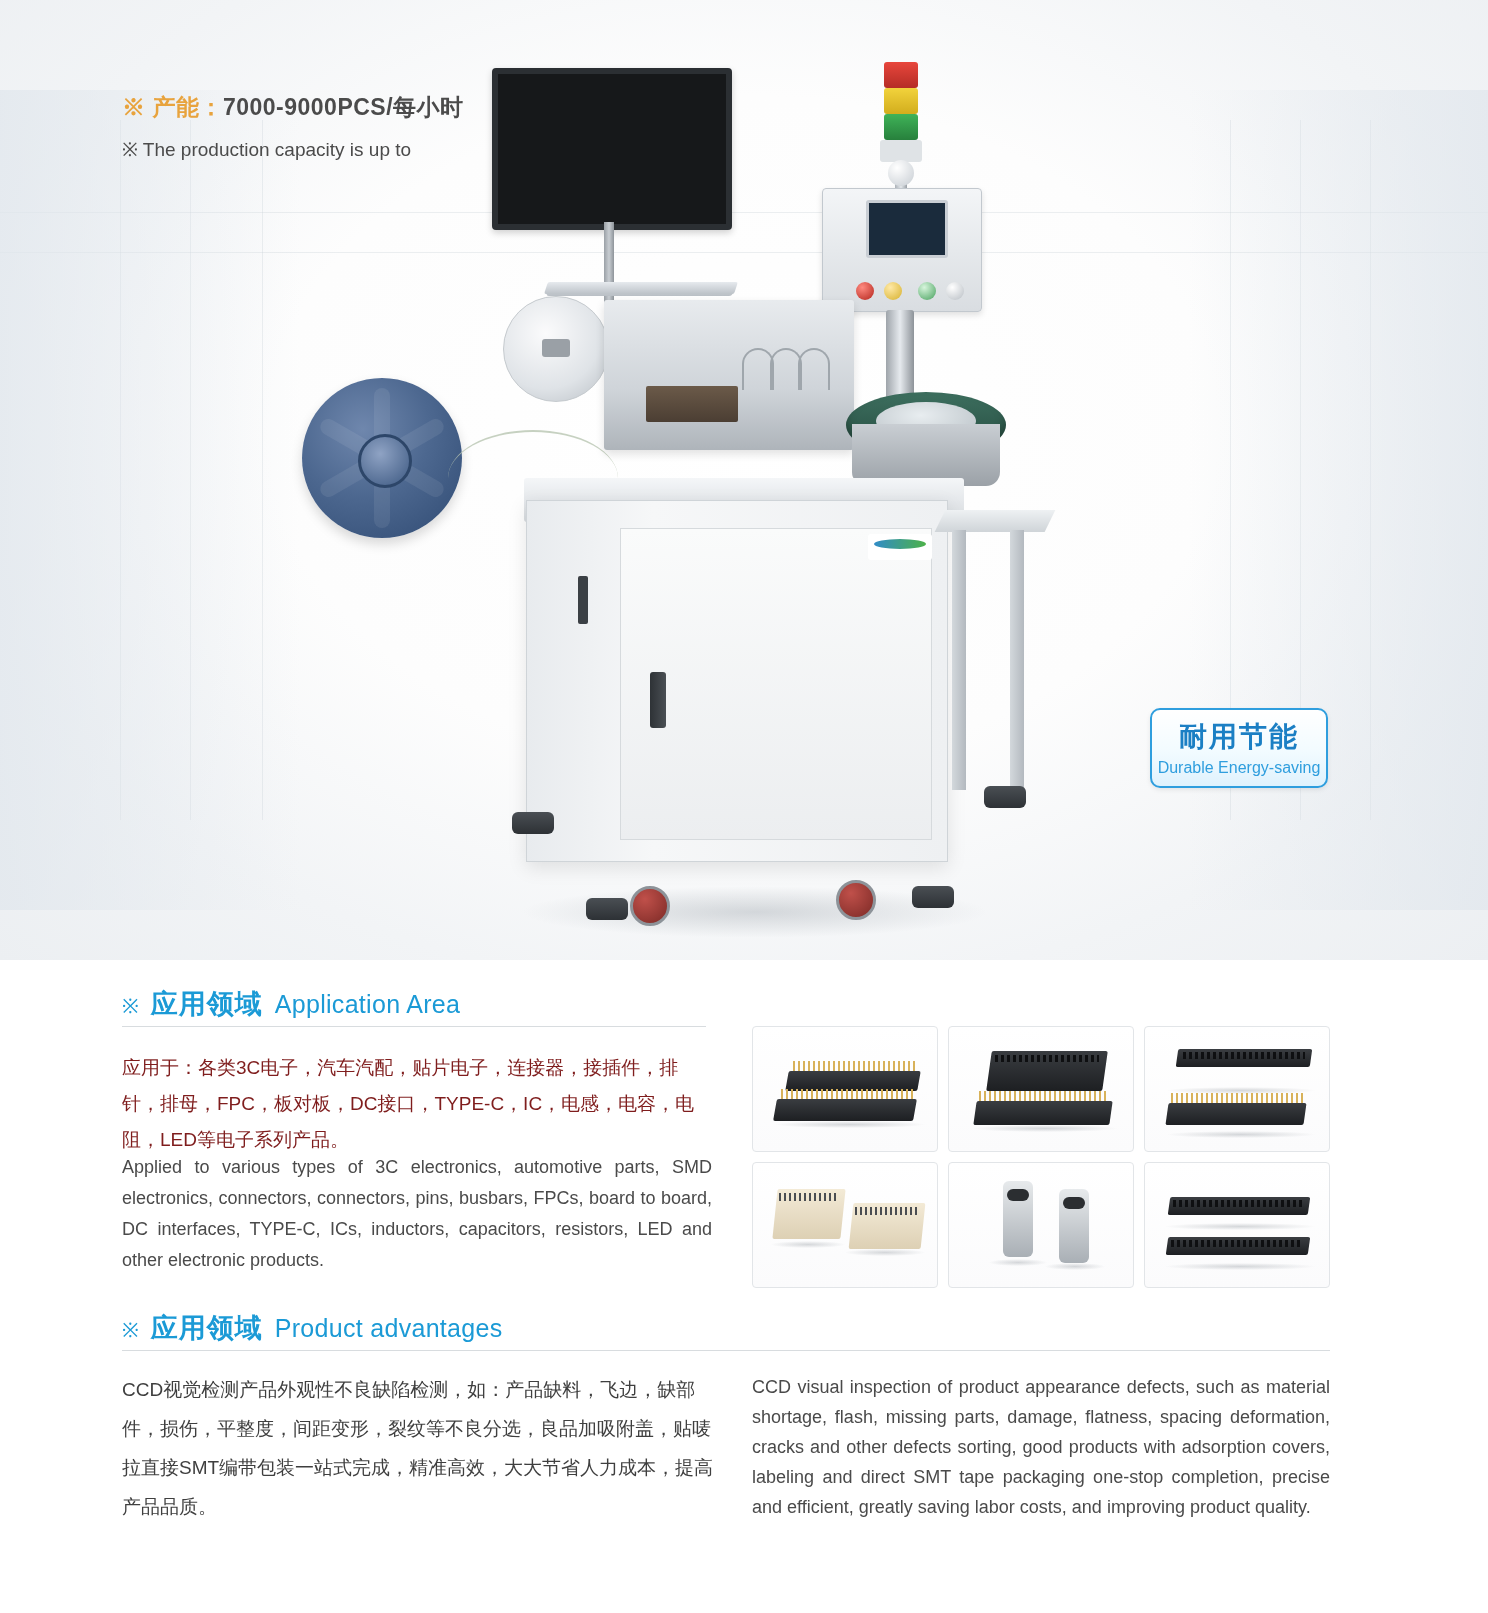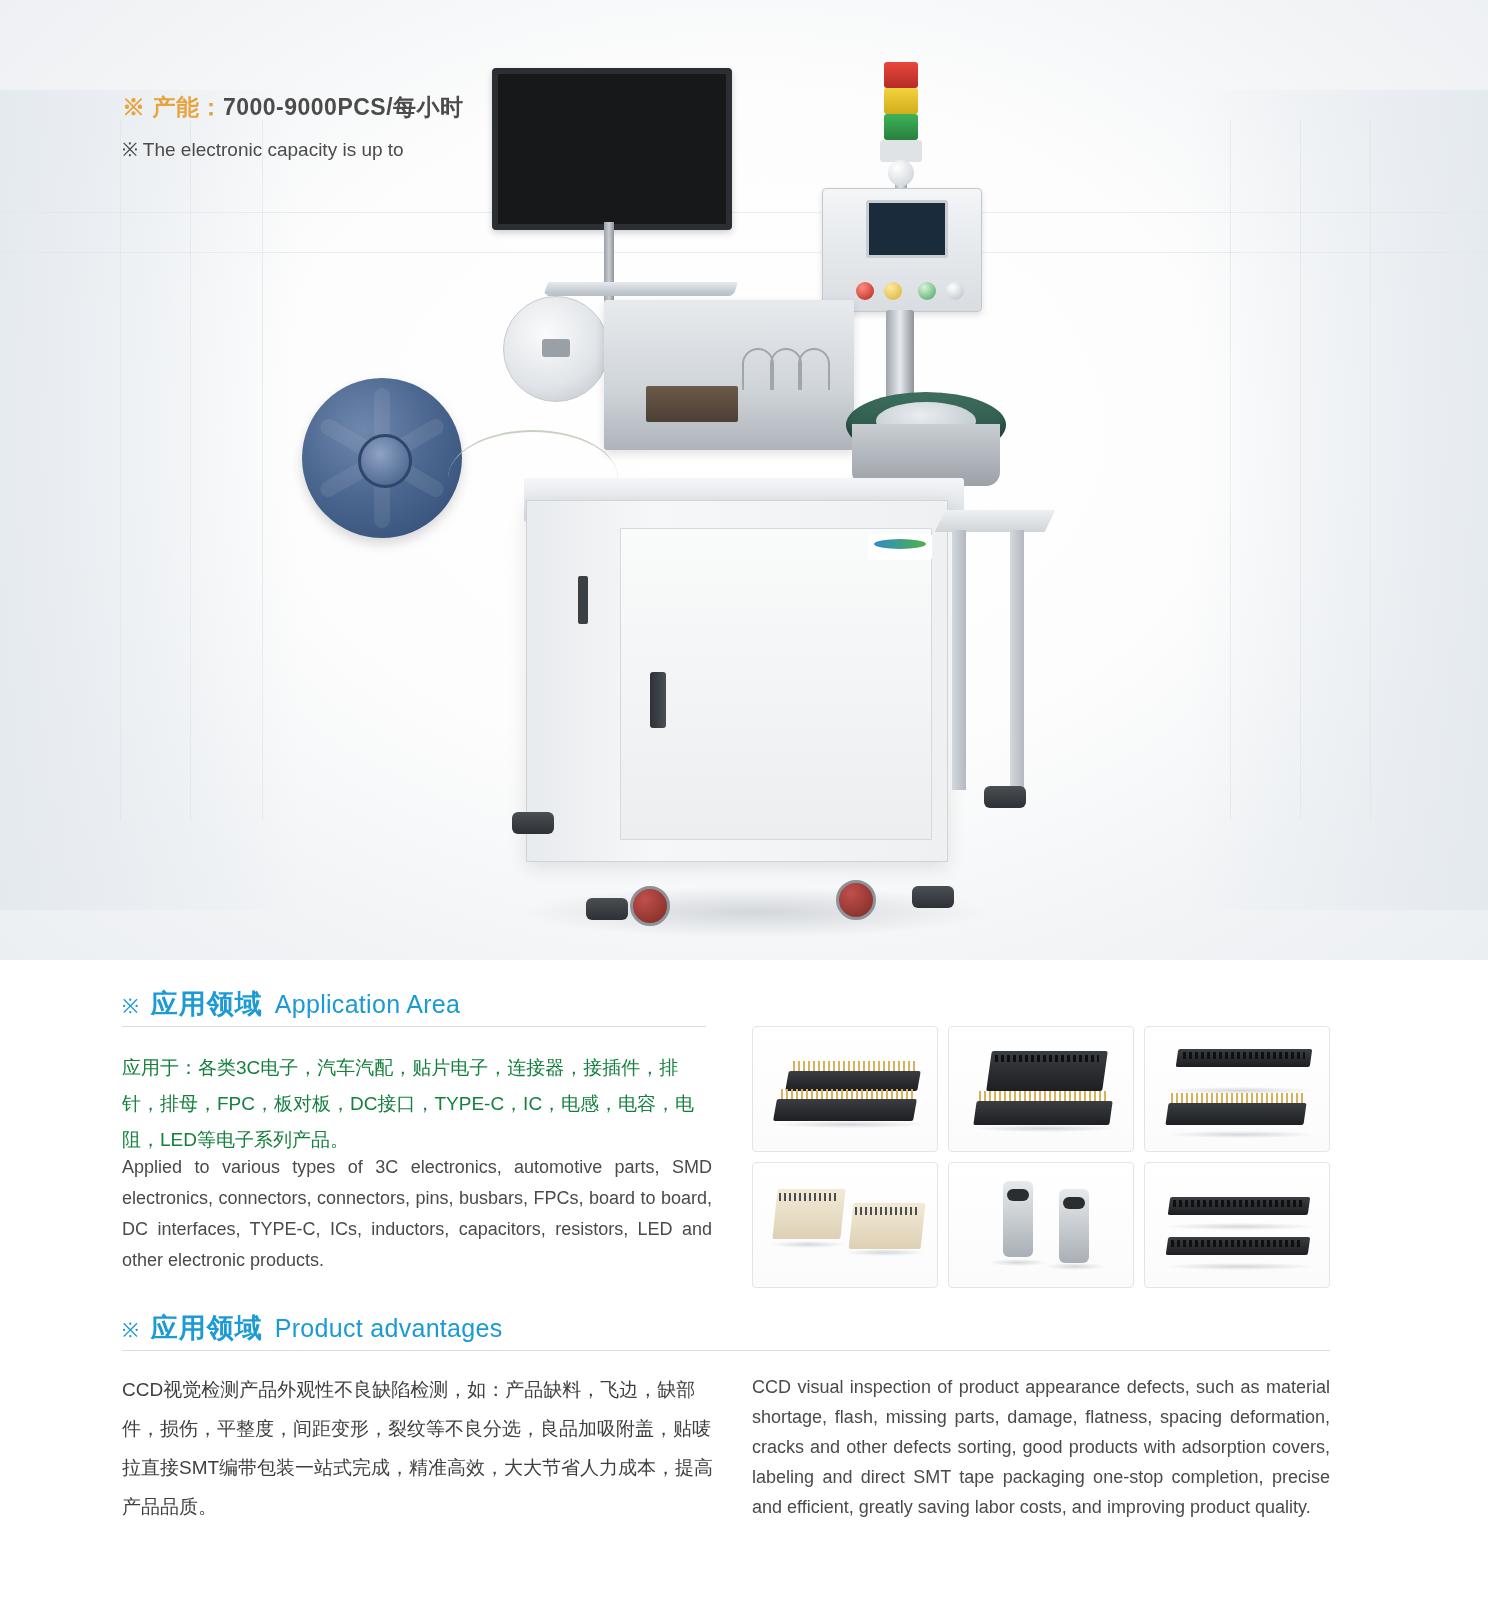--- a/index.html
+++ b/index.html
@@ -323,21 +323,21 @@
   }
   .rule {
     position: absolute; height: 1px; background: #d8dcdf;
   }
 
   .app-cn, .app-en, .adv-cn, .adv-en {
     position: absolute;
   }
   .app-cn {
     left: 122px; top: 1050px; width: 590px;
-    font-size: 19px; line-height: 36px; color: #15803d;
+    font-size: 19px; line-height: 36px; color: #7f1d1d;
   }
   .app-en {
     left: 122px; top: 1152px; width: 590px;
     font-size: 18px; line-height: 31px; color: #4a4a4a;
     text-align: justify;
   }
   .adv-cn {
     left: 122px; top: 1370px; width: 592px;
     font-size: 19px; line-height: 39px; color: #3f3f3f;
   }
@@ -404,21 +404,21 @@
   <div class="backdrop-line bd-h" style="top:252px;"></div>
   <div class="corner-sheen"></div>
   <div class="corner-sheen right"></div>
 
   <div class="capacity">
     <div class="line1">
       <span>※</span>
       <span>产能：</span><span class="val">7000-9000PCS/每小时</span>
     </div>
     <div class="line2">
-      <span>※ The electronic capacity is up to</span>
+      <span>※ The production capacity is up to</span>
     </div>
   </div>
 
   <div class="machine">
     <div class="shadow-blob"></div>
 
     <div class="monitor"></div>
     <div class="monitor-stand-pole"></div>
     <div class="monitor-foot"></div>
 
@@ -472,20 +472,24 @@
 
     <div class="caster c1"></div>
     <div class="caster c2"></div>
     <div class="foot f1"></div>
     <div class="foot f2"></div>
     <div class="foot f3"></div>
     <div class="foot f4"></div>
   </div>
 
   <div class="badges">
+    <div class="badge">
+      <div class="cn">耐用节能</div>
+      <div class="en">Durable Energy-saving</div>
+    </div>
   </div>
 </div>
 
 <div class="section-title" style="left:122px; top:986px;">
   <span class="mark">※</span>
   <span class="cn">应用领域</span>
   <span class="en">Application Area</span>
 </div>
 <div class="rule" style="left:122px; top:1026px; width:584px;"></div>
 

